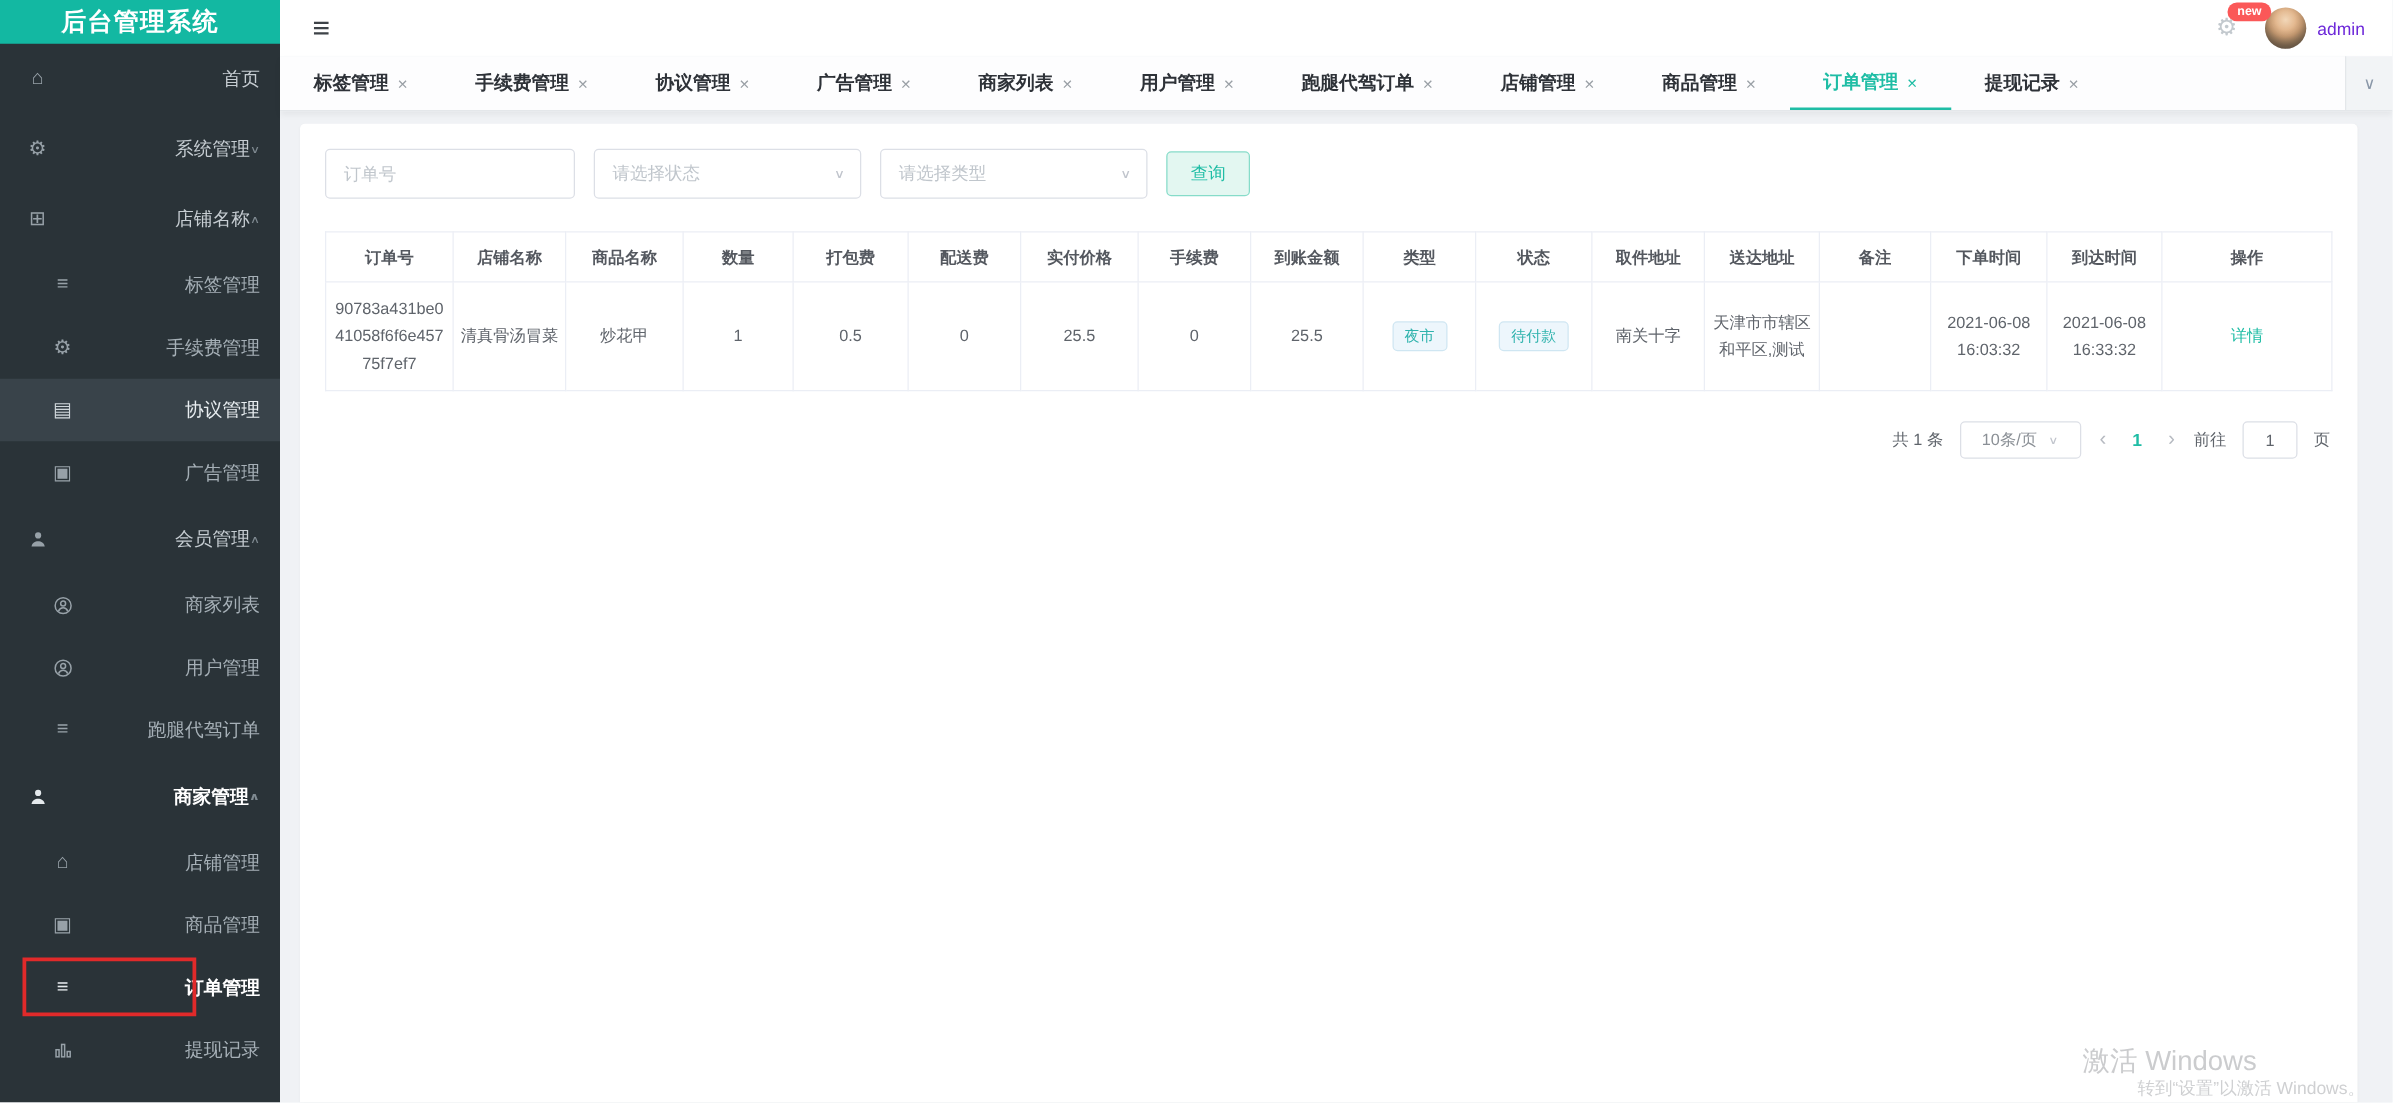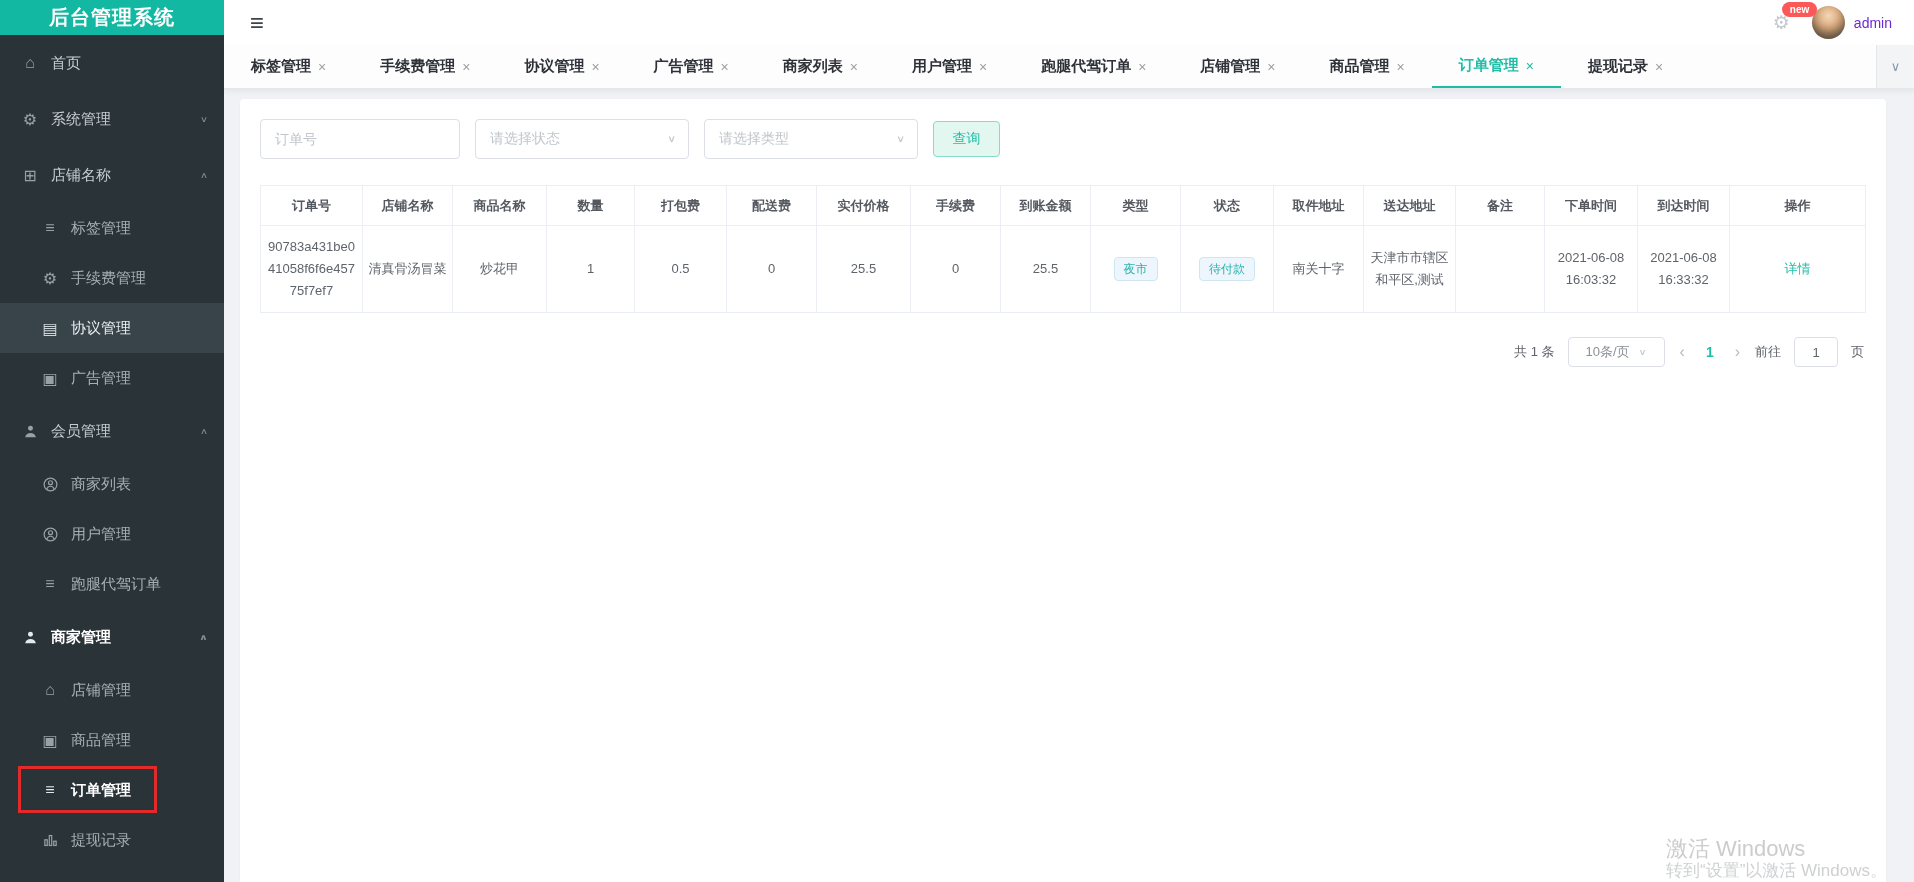--- a/index.html
+++ b/index.html
@@ -8,21 +8,21 @@
 
   
   .sidebar { width:224px; height:882px; background:#2a3338; flex:0 0 224px; display:flex; flex-direction:column; }
   .logo { height:35px; background:#13b8a2; color:#fff; font-size:20px; font-weight:bold; display:flex; align-items:center; justify-content:center; letter-spacing:1px; }
   .menu { flex:1; overflow:hidden; }
   .mi { display:flex; align-items:center; cursor:pointer; font-size:15px; position:relative; }
   .mi.top { height:56px; padding:0 16px 0 18px; color:#c6cdd2; }
   .mi.sub { height:50px; padding:0 16px 0 38px; color:#a6b0b7; }
   .mi .ic { width:24px; margin-right:9px; font-size:16px; text-align:center; color:#97a1a8; flex:0 0 24px; display:flex; align-items:center; justify-content:center; }
   .mi .ic svg { width:17px; height:17px; }
-  .mi .lbl { flex:1; white-space:nowrap; }
+  .mi .lbl { flex:1; white-space:nowrap;text-align:right; }
   .mi .chev { font-size:11px; color:#7f8a91; transform:scaleY(.75); }
   .mi.hl { background:#39434a; color:#e9eef1; }
   .mi.hl .ic { color:#cfd6da; }
   .mi.bold { color:#ffffff; font-weight:bold; }
   .mi.bold .ic { color:#e4e9ec; }
   .red-box { position:absolute; left:18px; top:1px; width:139px; height:47px; border:3px solid #e12a2a; pointer-events:none; }
 
   
   .main { flex:1; display:flex; flex-direction:column; background:#f0f2f5; position:relative; min-width:0; }
 
@@ -69,21 +69,21 @@
   .pagination { display:flex; justify-content:flex-end; align-items:center; gap:13px; margin-top:24px; font-size:13px; color:#5f646b; padding-right:2px; }
   .psize { width:97px; height:30px; border:1px solid #dcdfe6; border-radius:4px; display:flex; align-items:center; justify-content:center; gap:9px; color:#8b9096; cursor:pointer; background:#fff; }
   .psize .chevron { font-size:11px; color:#c0c4cc; transform:scaleY(.8); }
   .parrow { color:#b6bac1; font-size:16px; cursor:pointer; padding:0 2px; }
   .pcur { color:#1fbda5; font-weight:bold; font-size:14px; margin:0 6px; cursor:pointer; }
   .goto-input { width:44px; height:30px; border:1px solid #dcdfe6; border-radius:4px; text-align:center; font-size:13px; color:#5f646b; outline:none; font-family:inherit; }
 
   
   .watermark { position:absolute; left:1666px; top:836px; pointer-events:none; color:#cbccce; }
   .wm1 { font-size:22px; line-height:26px; }
-  .wm2 { font-size:17px; line-height:17px; color:#cfd0d2; }
+  .wm2 { font-size:14px; line-height:17px; color:#cfd0d2;margin-left:44px; }
 </style>
 </head>
 <body>
 
 <aside class="sidebar">
   <div class="logo">后台管理系统</div>
   <nav class="menu">
 
     <div class="mi top">
       <span class="ic">⌂</span>

